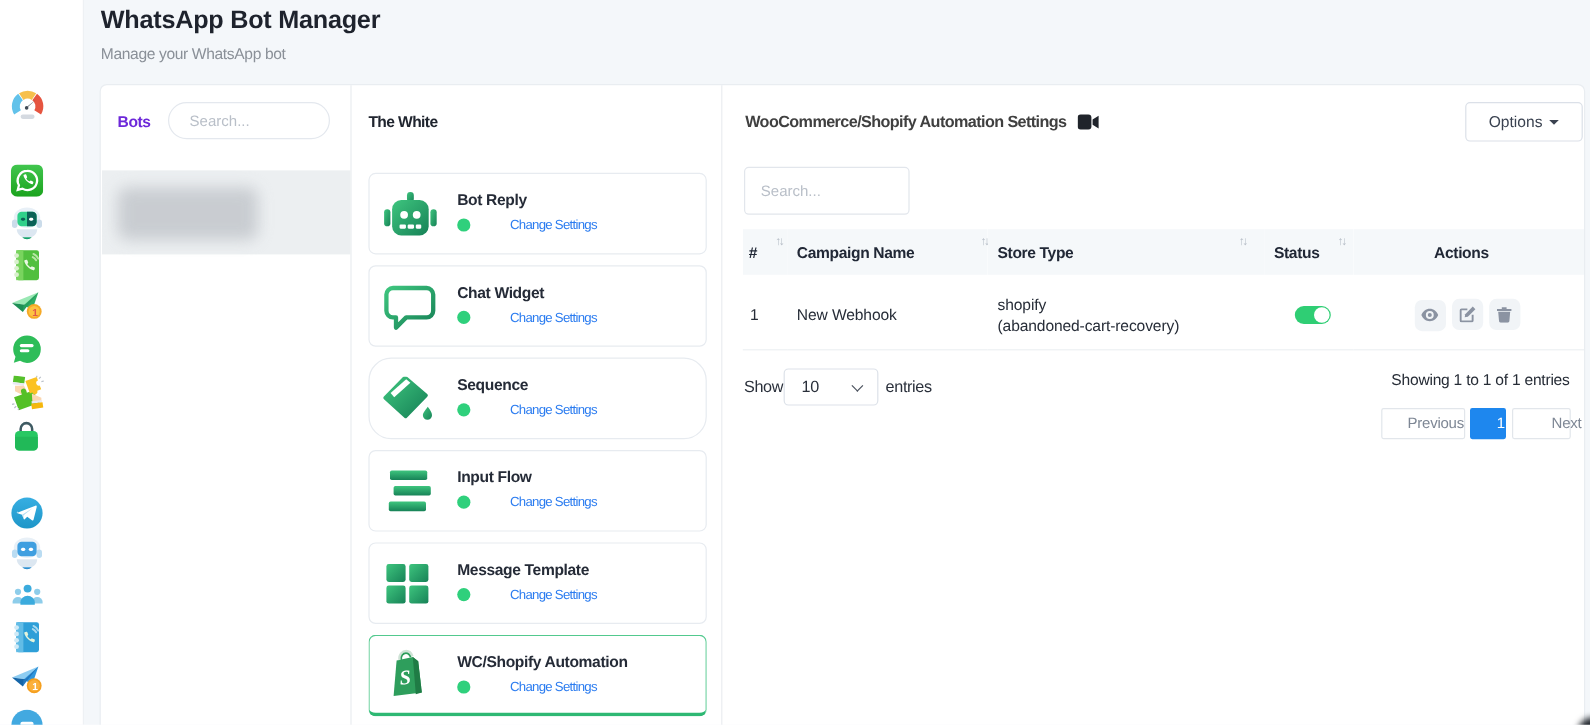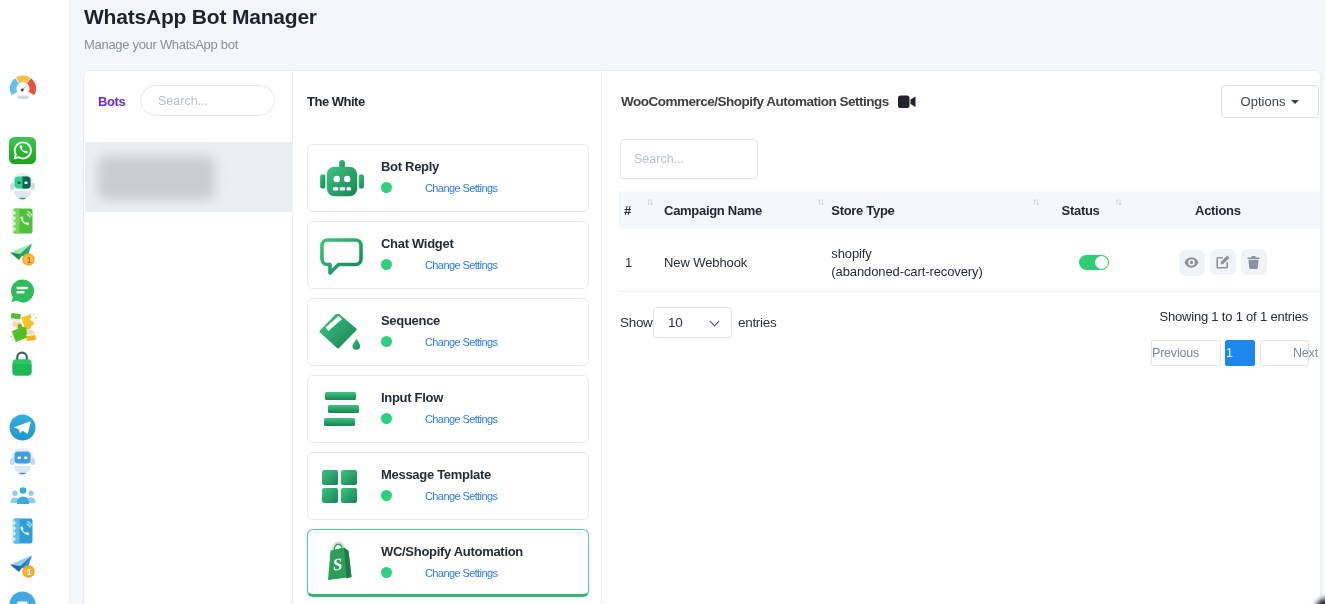--- a/index.html
+++ b/index.html
@@ -58,21 +58,21 @@
   #toggle i { position:absolute; right:1px; top:1px; width:13px; height:13px; background:#fff; border-radius:50%; }
   .abtn { display:inline-block; width:26px; height:26px; background:#f1f4f7; border-radius:6px; text-align:center; margin-right:5px; position:relative; top:3px; }
   .abtn svg { margin-top:6px; }
 
   #showrow { position:absolute; left:536px; top:236px; width:700px; height:34px; font-size:13.5px; color:#2a303b; letter-spacing:-0.3px; }
   #selshow { position:absolute; left:33px; top:0; width:79px; height:31px; border:1px solid #dde2e9; border-radius:4px; font-size:13.5px; color:#2a303b; }
   #selshow span { position:absolute; left:14px; top:7px; }
   #selshow .chev { position:absolute; right:13px; top:10px; width:7px; height:7px; border-right:1.6px solid #49505c; border-bottom:1.6px solid #49505c; transform:rotate(45deg); }
   #showing { position:absolute; right:12px; top:2px; font-size:13px; color:#262c36; letter-spacing:-0.2px; }
   #pgn { position:absolute; left:1067px; top:269px; height:26px; font-size:12.5px; letter-spacing:-0.2px; }
-  #pgn .pg { position:absolute; top:0; height:26px; line-height:24px; text-align:left; background:#fff; border:1px solid #e2e6eb; color:#7e8795; border-radius:2px; }
+  #pgn .pg { position:absolute; top:0; height:26px; line-height:24px; text-align:right; background:#fff; border:1px solid #e2e6eb; color:#7e8795; border-radius:2px; }
   #prev { left:0; width:70px; }
   #pg1 { left:74px; width:30px; background:#1e87ee !important; border-color:#1e87ee !important; color:#fff !important; }
   #next { left:109px; width:49px;padding-left:32px; }
 
   #corner { position:absolute; left:1315px; top:598px; width:24px; height:24px; background:#23282e; border-radius:50%; filter:blur(2.5px); }
 </style>
 </head>
 <body>
   <div id="sidebar">
 
@@ -277,21 +277,21 @@
         </defs>
         <path d="M8.5 3 h28 a5.5 5.5 0 0 1 5.5 5.5 v13.5 a5.5 5.5 0 0 1 -5.5 5.5 H19.5 l-8.5 8.5 v-8.5 H8.5 a5.5 5.5 0 0 1 -5.5 -5.5 V8.5 a5.5 5.5 0 0 1 5.5 -5.5 z" fill="none" stroke="url(#g2)" stroke-width="3.6" stroke-linejoin="round"></path>
       </svg>
       <div class="t">Chat Widget</div>
       <div class="cs">
         <div class="dot"></div>
         <div class="cst">Change Settings</div>
       </div>
     </div>
 
-    <div class="opt" style="top:227px;">
+    <div class="opt" style="top:227px;border-radius:19px;">
       <svg class="ic" width="44" height="40" viewBox="0 0 44 40">
         <defs>
           <linearGradient id="g3" x1="0" y1="0" x2="1" y2="1">
             <stop offset="0" stop-color="#3ec57e"></stop>
             <stop offset="1" stop-color="#178257"></stop>
           </linearGradient>
         </defs>
         <path d="M18.5 0.5 L36 15.5 L19 33 L2 17.5 Z" fill="url(#g3)" stroke="url(#g3)" stroke-width="3" stroke-linejoin="round"></path>
         <path d="M6.5 13.5 L19.5 2 L23 5 L9.5 17 Z" fill="#fff"></path>
         <path d="M37.5 25 c2.6 3.6 3.5 5.3 3.5 7 a3.8 3.8 0 0 1 -7.6 0 c0 -1.7 1.5 -3.4 4.1 -7 z" fill="url(#g3)"></path>

